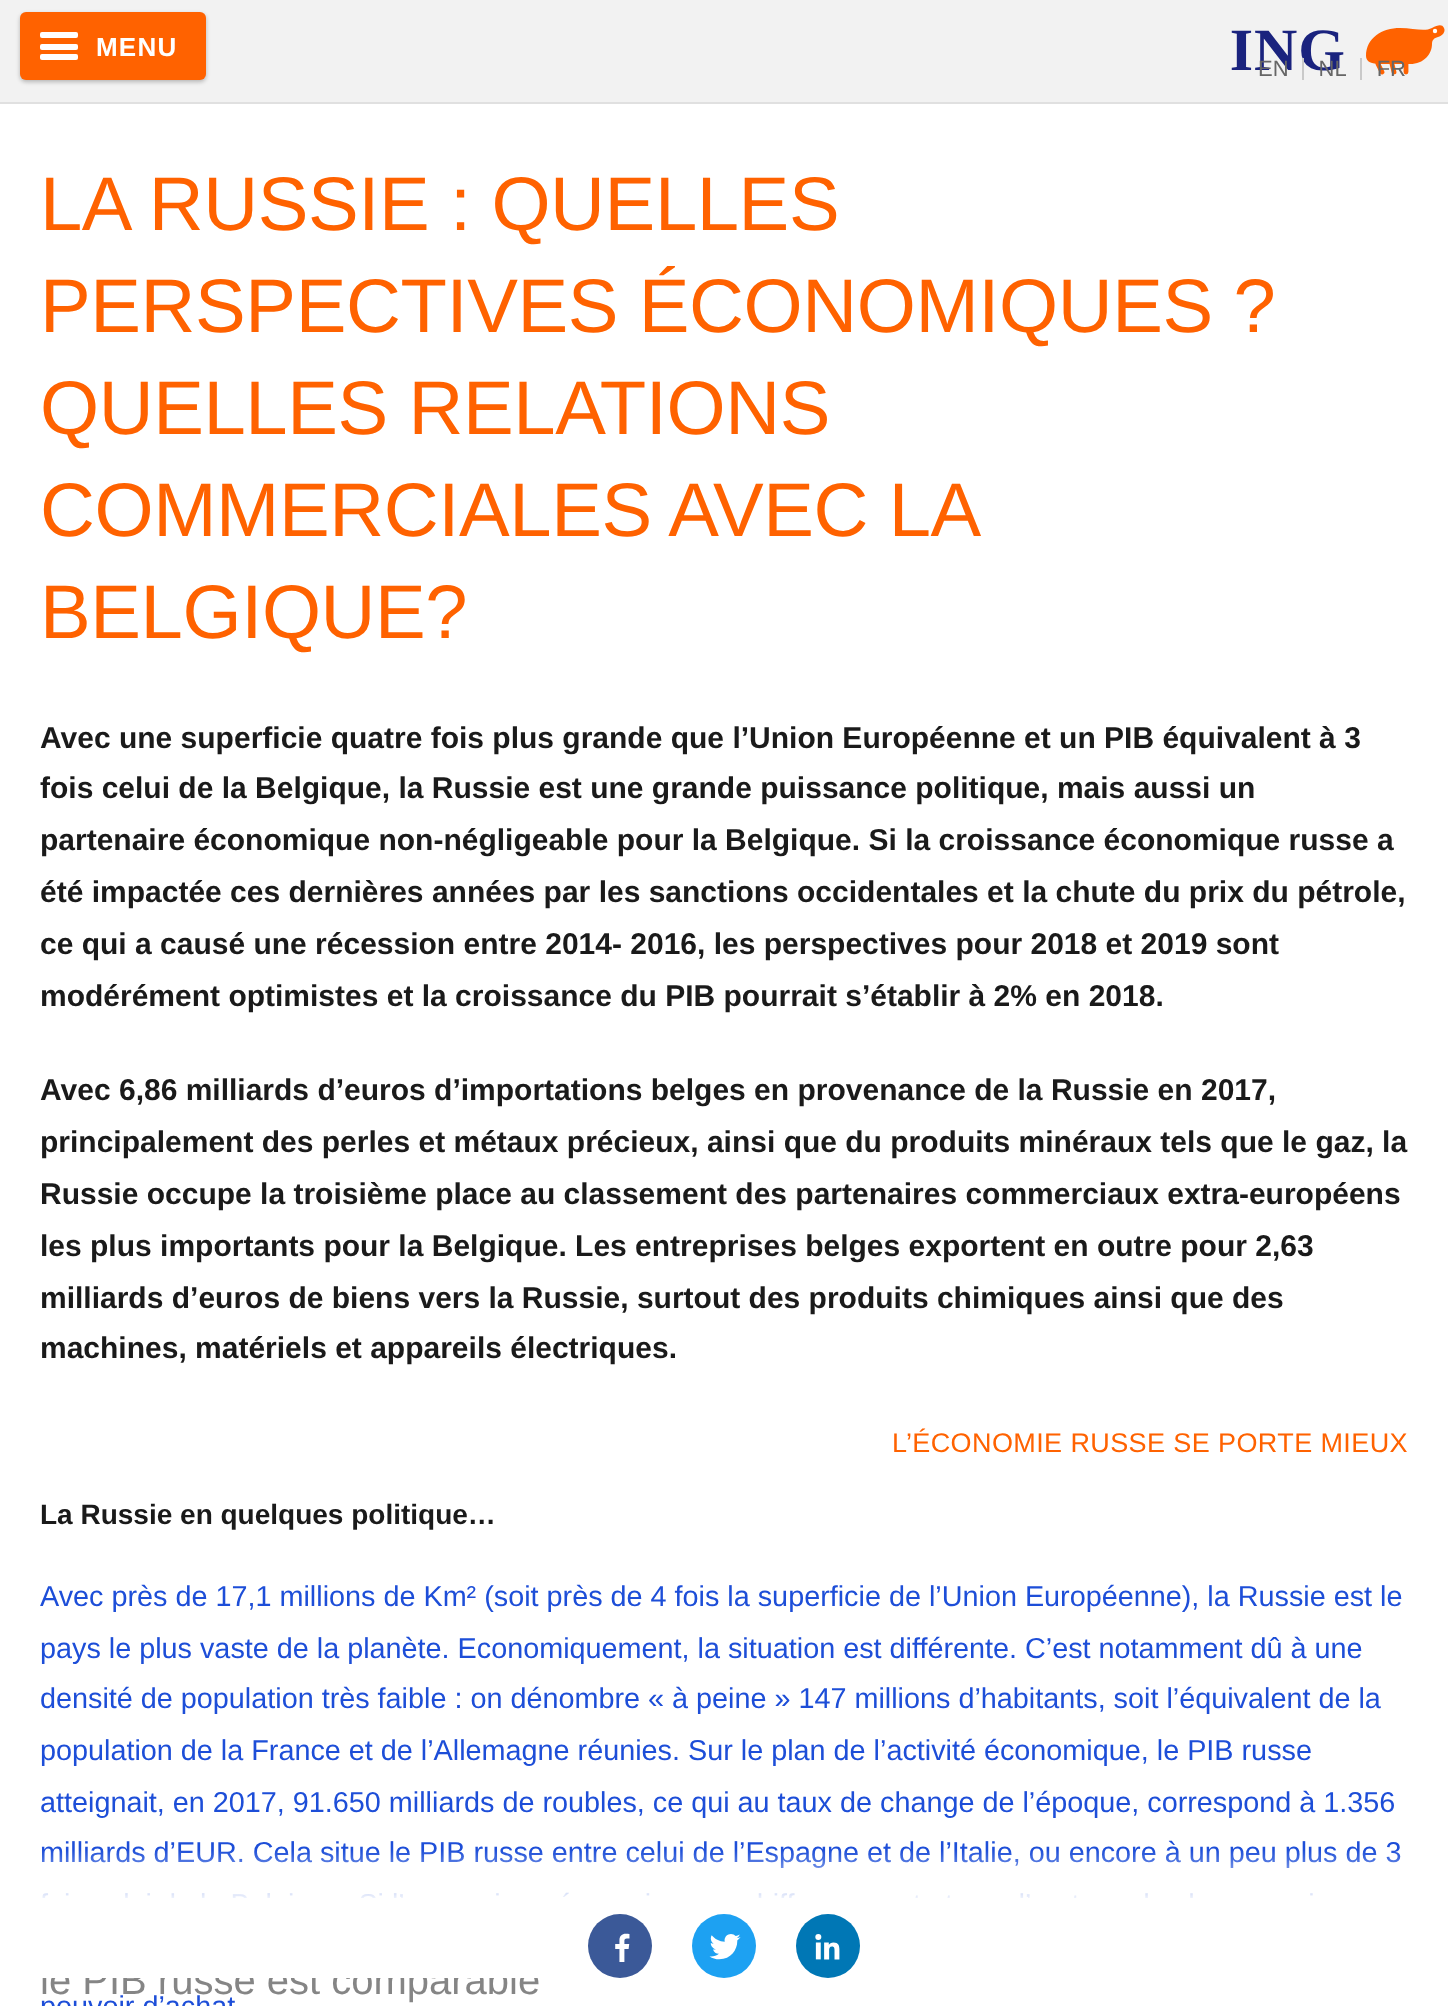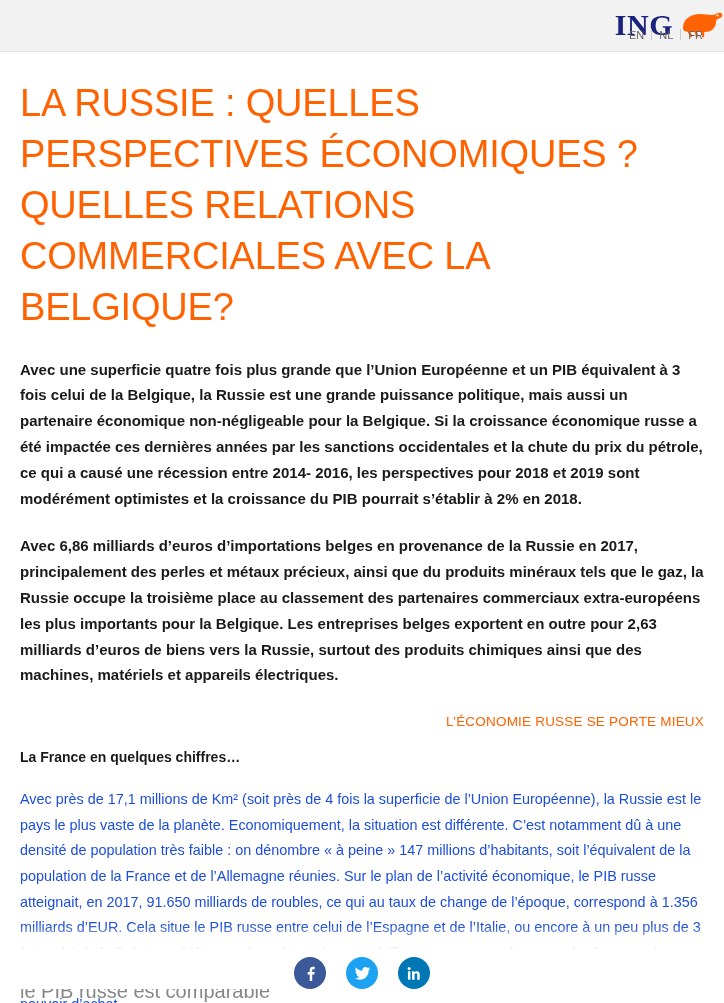--- a/index.html
+++ b/index.html
@@ -181,20 +181,28 @@
     font-size: 20px;
     color: #222222;
     opacity: 0.55;
   }
 </style>
 </head>
 <body>
 
 <div class="header">
 
+  <button class="menu-btn">
+    <span class="burger">
+      <span></span>
+        <span></span>
+        <span></span>
+    </span>
+    <span class="menu-label">MENU</span>
+  </button>
 
   <div class="logo-wrap">
     <span class="logo-text">ING</span>
     <span>
       <svg class="lion" viewBox="0 0 44 30" xmlns="http://www.w3.org/2000/svg">
         <path d="M3 20 C3 11, 11 6, 20 6 C27 6, 32 8, 36 6 C39 4.5, 41 4, 42 6 C43 8, 41 10, 39 10.5 C37 11, 36 12, 36 14 C36 19, 32 24, 25 24 L10 24 C6 24, 3 23, 3 20 Z" fill="#ff6200"></path>
         <circle cx="37.5" cy="7.5" r="1.1" fill="#ffffff"></circle>
         <path d="M9 24 L11 28 M16 24 L17 28 M23 24 L23 28" stroke="#ff6200" stroke-width="2.4" stroke-linecap="round"></path>
       </svg>
     </span>
@@ -207,21 +215,21 @@
     <span class="sep"></span>
     <span class="lang">FR</span>
   </div>
 </div>
 
 <div class="content">
   <h1 class="title">LA RUSSIE : QUELLES PERSPECTIVES ÉCONOMIQUES ? QUELLES RELATIONS COMMERCIALES AVEC LA BELGIQUE?</h1>
   <p class="lead">Avec une superficie quatre fois plus grande que l’Union Européenne et un PIB équivalent à 3 fois celui de la Belgique, la Russie est une grande puissance politique, mais aussi un partenaire économique non-négligeable pour la Belgique. Si la croissance économique russe a été impactée ces dernières années par les sanctions occidentales et la chute du prix du pétrole, ce qui a causé une récession entre 2014- 2016, les perspectives pour 2018 et 2019 sont modérément optimistes et la croissance du PIB pourrait s’établir à 2% en 2018.</p>
   <p class="lead">Avec 6,86 milliards d’euros d’importations belges en provenance de la Russie en 2017, principalement des perles et métaux précieux, ainsi que du produits minéraux tels que le gaz, la Russie occupe la troisième place au classement des partenaires commerciaux extra-européens les plus importants pour la Belgique. Les entreprises belges exportent en outre pour 2,63 milliards d’euros de biens vers la Russie, surtout des produits chimiques ainsi que des machines, matériels et appareils électriques.</p>
   <h2 class="subhead">L’ÉCONOMIE RUSSE SE PORTE MIEUX</h2>
-  <p class="bold-line">La France en quelques chiffres…</p>
+  <p class="bold-line">La Russie en quelques politique…</p>
   <p class="body">Avec près de 17,1 millions de Km² (soit près de 4 fois la superficie de l’Union Européenne), la Russie est le pays le plus vaste de la planète. Economiquement, la situation est différente. C’est notamment dû à une densité de population très faible : on dénombre « à peine » 147 millions d’habitants, soit l’équivalent de la population de la France et de l’Allemagne réunies. Sur le plan de l’activité économique, le PIB russe atteignait, en 2017, 91.650 milliards de roubles, ce qui au taux de change de l’époque, correspond à 1.356 milliards d’EUR. Cela situe le PIB russe entre celui de l’Espagne et de l’Italie, ou encore à un peu plus de 3 fois celui de la Belgique. Si l’on corrige néanmoins ces chiffres compte tenu d’un taux de change qui ne reflète pas bien un niveau de prix plus faible en Russie, on peut néanmoins considérer qu’en parité de pouvoir d’achat,</p>
 </div>
 
 <div class="cut-text">le PIB russe est comparable</div>
 <div class="fade-mask"></div>
 
 <div class="share-bar">
   <div class="share-btn fb">
     <span>
       <svg width="16" height="16" viewBox="0 0 16 16" xmlns="http://www.w3.org/2000/svg">

